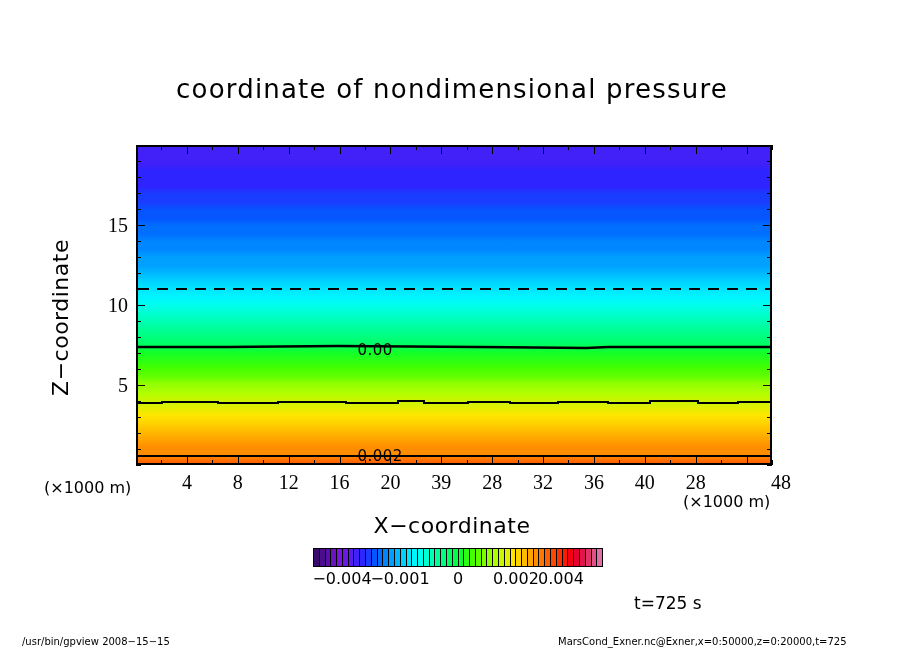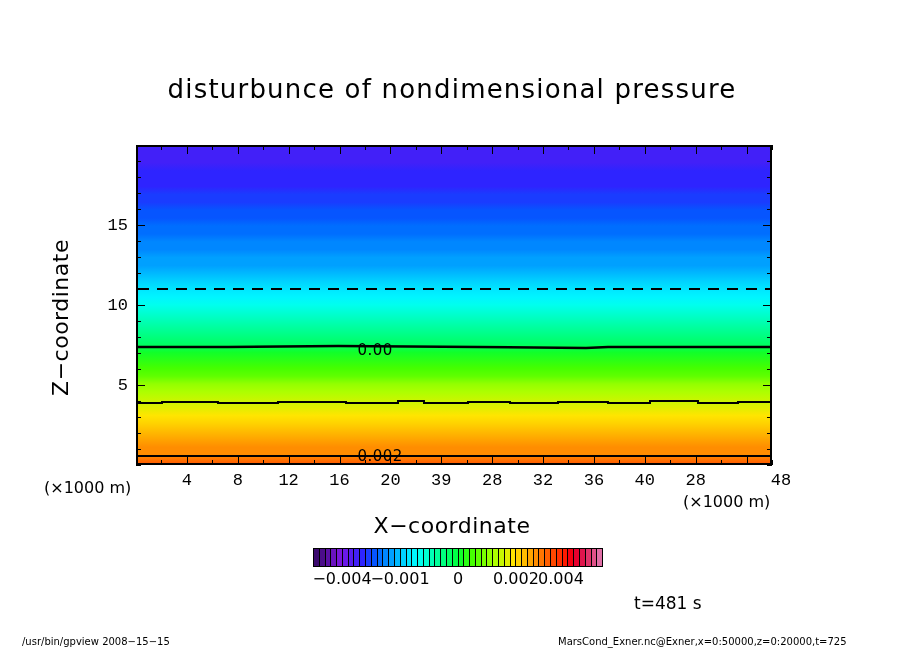--- a/index.html
+++ b/index.html
@@ -57,22 +57,22 @@
     letter-spacing: 0.5px;
   }
 
   
   .tick { position: absolute; background: #000; }
   .tick-v { width: 1px; }
   .tick-h { height: 1px; }
 
   .tick-label {
     position: absolute;
-    font-size: 17px;
-    font-family: Liberation Mono, monospace;
+    font-size: 20px;
+    font-family: Liberation Serif, serif;
     white-space: nowrap;
   }
   .xtick-label { transform: translateX(-50%); }
   .ytick-label { transform: translateY(-50%); text-align: right; }
 
   
   #y-axis-title {
     left: -55px; top: 305px;
     width: 230px;
     text-align: center;
@@ -140,21 +140,21 @@
   }
   #footer-right {
     left: 558px; top: 636px;
     font-size: 10px;
     white-space: nowrap;
   }
 </style>
 </head>
 <body>
 
-<div class="abs" id="plot-title">disturbunce of nondimensional pressure</div>
+<div class="abs" id="plot-title">coordinate of nondimensional pressure</div>
 
 <div class="abs" id="plot-frame">
   <div id="field-gradient" style="background: linear-gradient(rgb(66, 32, 248) 0%, rgb(66, 32, 248) 2.5%, rgb(66, 32, 248) 5%, rgb(46, 36, 255) 7.5%, rgb(46, 36, 255) 10%, rgb(46, 36, 255) 12.5%, rgb(26, 60, 255) 15%, rgb(26, 60, 255) 17.5%, rgb(6, 85, 255) 20%, rgb(6, 85, 255) 22.5%, rgb(0, 110, 255) 25%, rgb(0, 110, 255) 27.5%, rgb(0, 135, 255) 30%, rgb(0, 135, 255) 32.5%, rgb(0, 160, 255) 35%, rgb(0, 160, 255) 37.5%, rgb(0, 185, 255) 40%, rgb(0, 210, 255) 42.5%, rgb(0, 230, 255) 45%, rgb(0, 245, 255) 47.5%, rgb(0, 255, 238) 50%, rgb(0, 255, 210) 52.5%, rgb(0, 255, 182) 55%, rgb(0, 255, 154) 57.5%, rgb(0, 255, 126) 60%, rgb(0, 255, 98) 62.5%, rgb(17, 255, 42) 65%, rgb(43, 255, 21) 67.5%, rgb(69, 255, 0) 70%, rgb(95, 255, 0) 72.5%, rgb(147, 255, 0) 75%, rgb(173, 255, 0) 77.5%, rgb(199, 247, 0) 80%, rgb(225, 238, 0) 82.5%, rgb(255, 229, 0) 85%, rgb(255, 210, 0) 87.5%, rgb(255, 187, 0) 90%, rgb(255, 164, 0) 92.5%, rgb(255, 141, 0) 95%, rgb(255, 141, 0) 97.5%, rgb(255, 95, 0) 100%);"></div>
 
   <svg id="contour-svg" viewBox="0 0 632 316" preserveAspectRatio="none">
 
     <path d="M0,142 L632,142" stroke="#000" stroke-width="2" fill="none" stroke-dasharray="11,8"></path>
 
     <path d="M0,200 L90,200 L200,199 L340,200 L448,201 L470,200 L632,200" stroke="#000" stroke-width="2.6" fill="none"></path>
 
@@ -341,15 +341,15 @@
     </div>
   <div id="cb-labels">
       <div class="cb-tick-label" style="left: 29px;">−0.004</div>
       <div class="cb-tick-label" style="left: 87px;">−0.001</div>
       <div class="cb-tick-label" style="left: 145px;">0</div>
       <div class="cb-tick-label" style="left: 203px;">0.002</div>
       <div class="cb-tick-label" style="left: 248px;">0.004</div>
     </div>
 </div>
 
-<div class="abs" id="time-label">t=481 s</div>
+<div class="abs" id="time-label">t=725 s</div>
 <div class="abs" id="footer-left">/usr/bin/gpview  2008−15−15</div>
 <div class="abs" id="footer-right">MarsCond_Exner.nc@Exner,x=0:50000,z=0:20000,t=725</div>
 
 </body></html>

